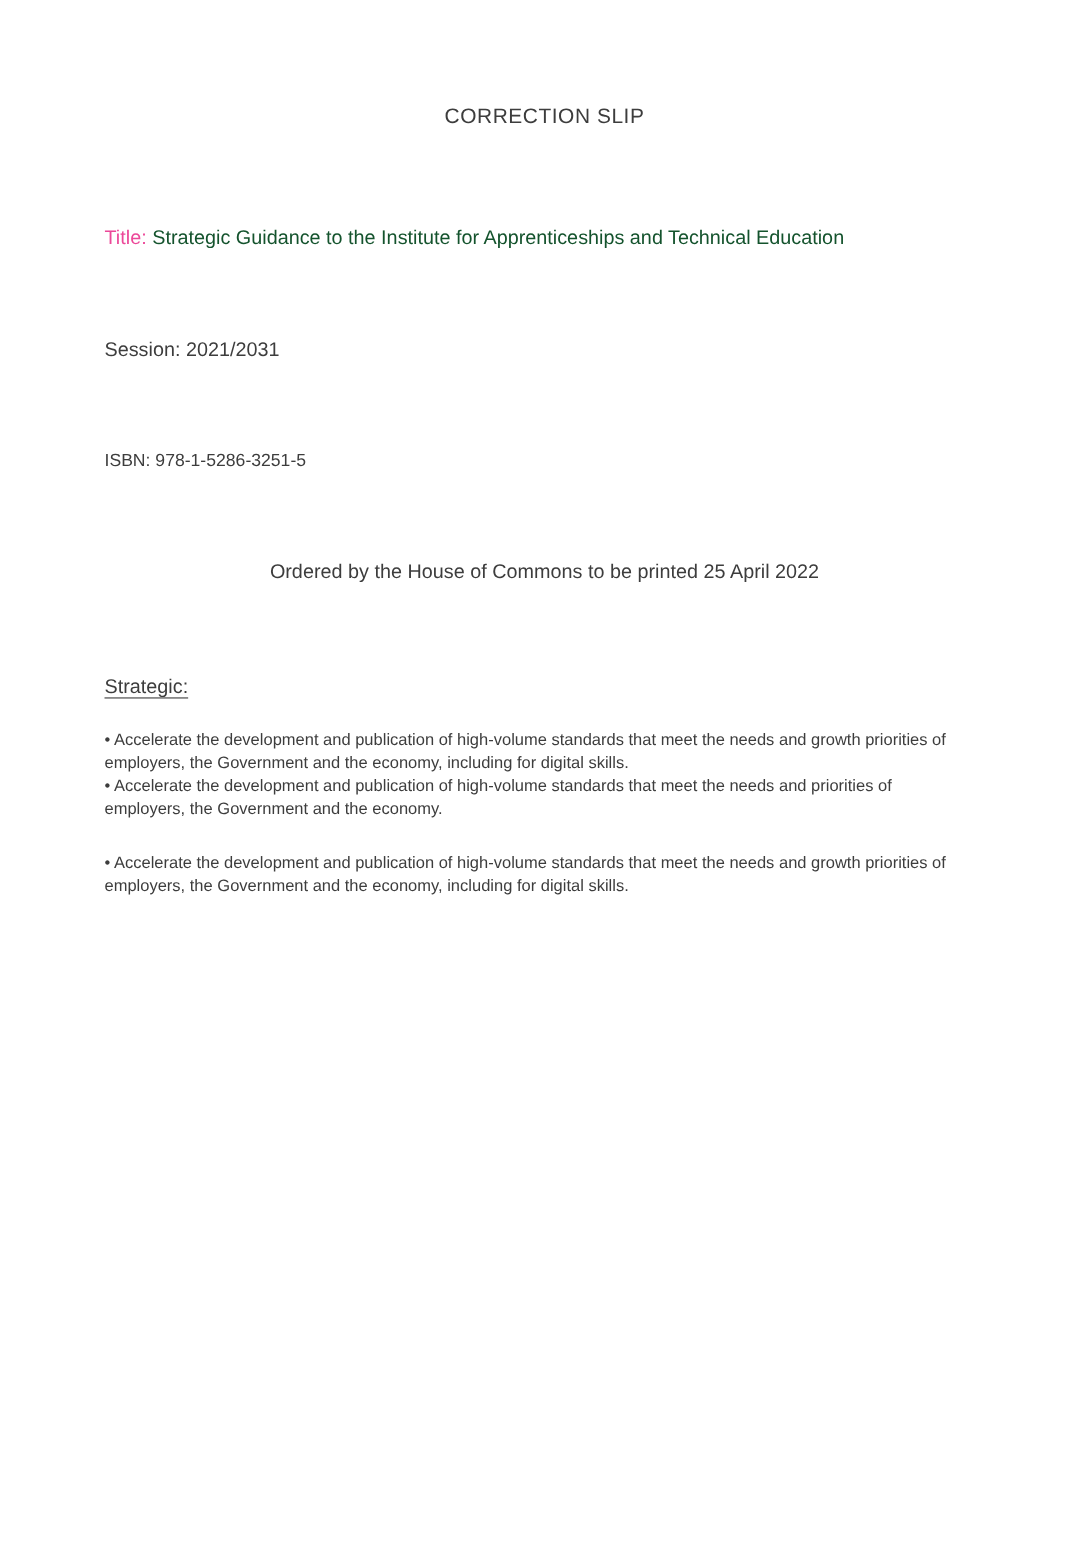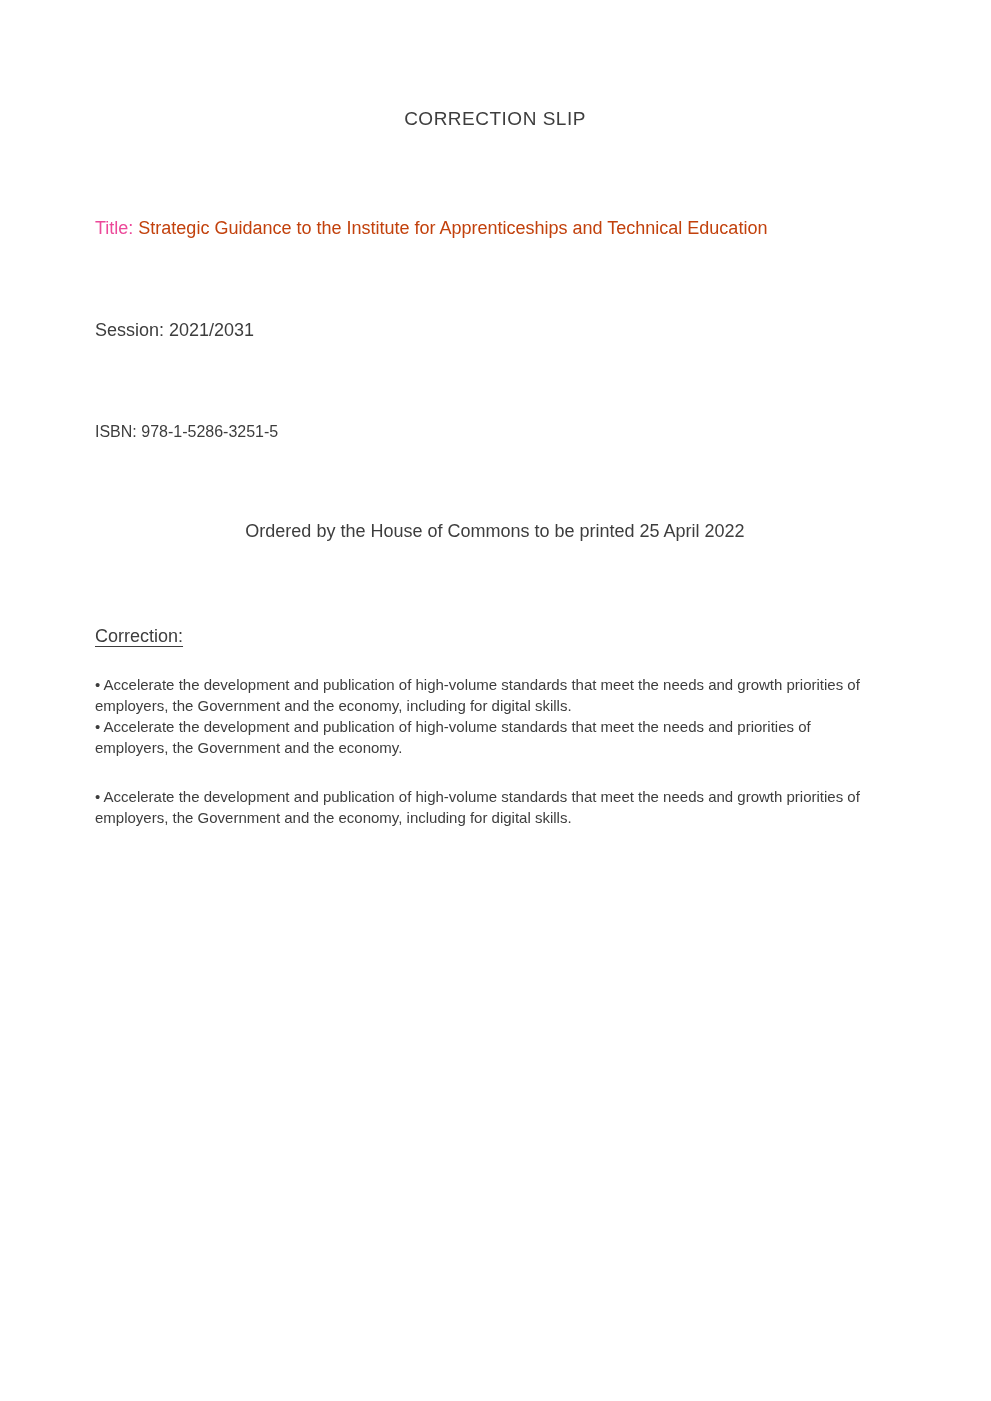--- a/index.html
+++ b/index.html
@@ -4,21 +4,21 @@
 <style>
   * { margin: 0; padding: 0; box-sizing: border-box; }
   html, body {
     background: #ffffff;
     font-family: "Liberation Sans", sans-serif;
   }
   .page {
     position: relative;
     width: 991px;
     height: 1253px;
-    margin: 12px auto;
+    margin: 0 auto;
     background: #ffffff;
     color: #3d3d3d;
     overflow: hidden;
   }
   .content {
     padding: 96px 96px 0 95px;
   }
   .doc-heading {
     text-align: center;
     font-size: 19px;
@@ -26,21 +26,21 @@
     color: #3d3d3d;
     font-weight: 400;
   }
   .title-block {
     margin-top: 82px;
     font-size: 18px;
     line-height: 32px;
     max-width: 760px;
   }
   .title-label { color: #ec4899; }
-  .title-value { color: #c2410c; }
+  .title-value { color: #14532d; }
   .session-line {
     margin-top: 76px;
     font-size: 18px;
   }
   .isbn-line {
     margin-top: 82px;
     font-size: 16px;
   }
   .ordered-line {
     margin-top: 80px;
@@ -103,21 +103,21 @@
     <div class="title-block">
       <span class="title-label">Title:</span><span class="title-value"> Strategic Guidance to the Institute for Apprenticeships and Technical Education</span>
     </div>
 
     <div class="session-line">Session: 2021/2031</div>
 
     <div class="isbn-line">ISBN: 978-1-5286-3251-5</div>
 
     <div class="ordered-line">Ordered by the House of Commons to be printed 25 April 2022</div>
 
-    <div class="correction-heading">Correction:</div>
+    <div class="correction-heading">Strategic:</div>
 
 
 
     <div class="bullet-block">
       <p>• Accelerate the development and publication of high-volume standards that meet the needs and growth priorities of employers, the Government and the economy, including for digital skills.</p>
       <p>• Accelerate the development and publication of high-volume standards that meet the needs and priorities of employers, the Government and the economy.</p>
     </div>
 
 
     <div class="corrected-block">

